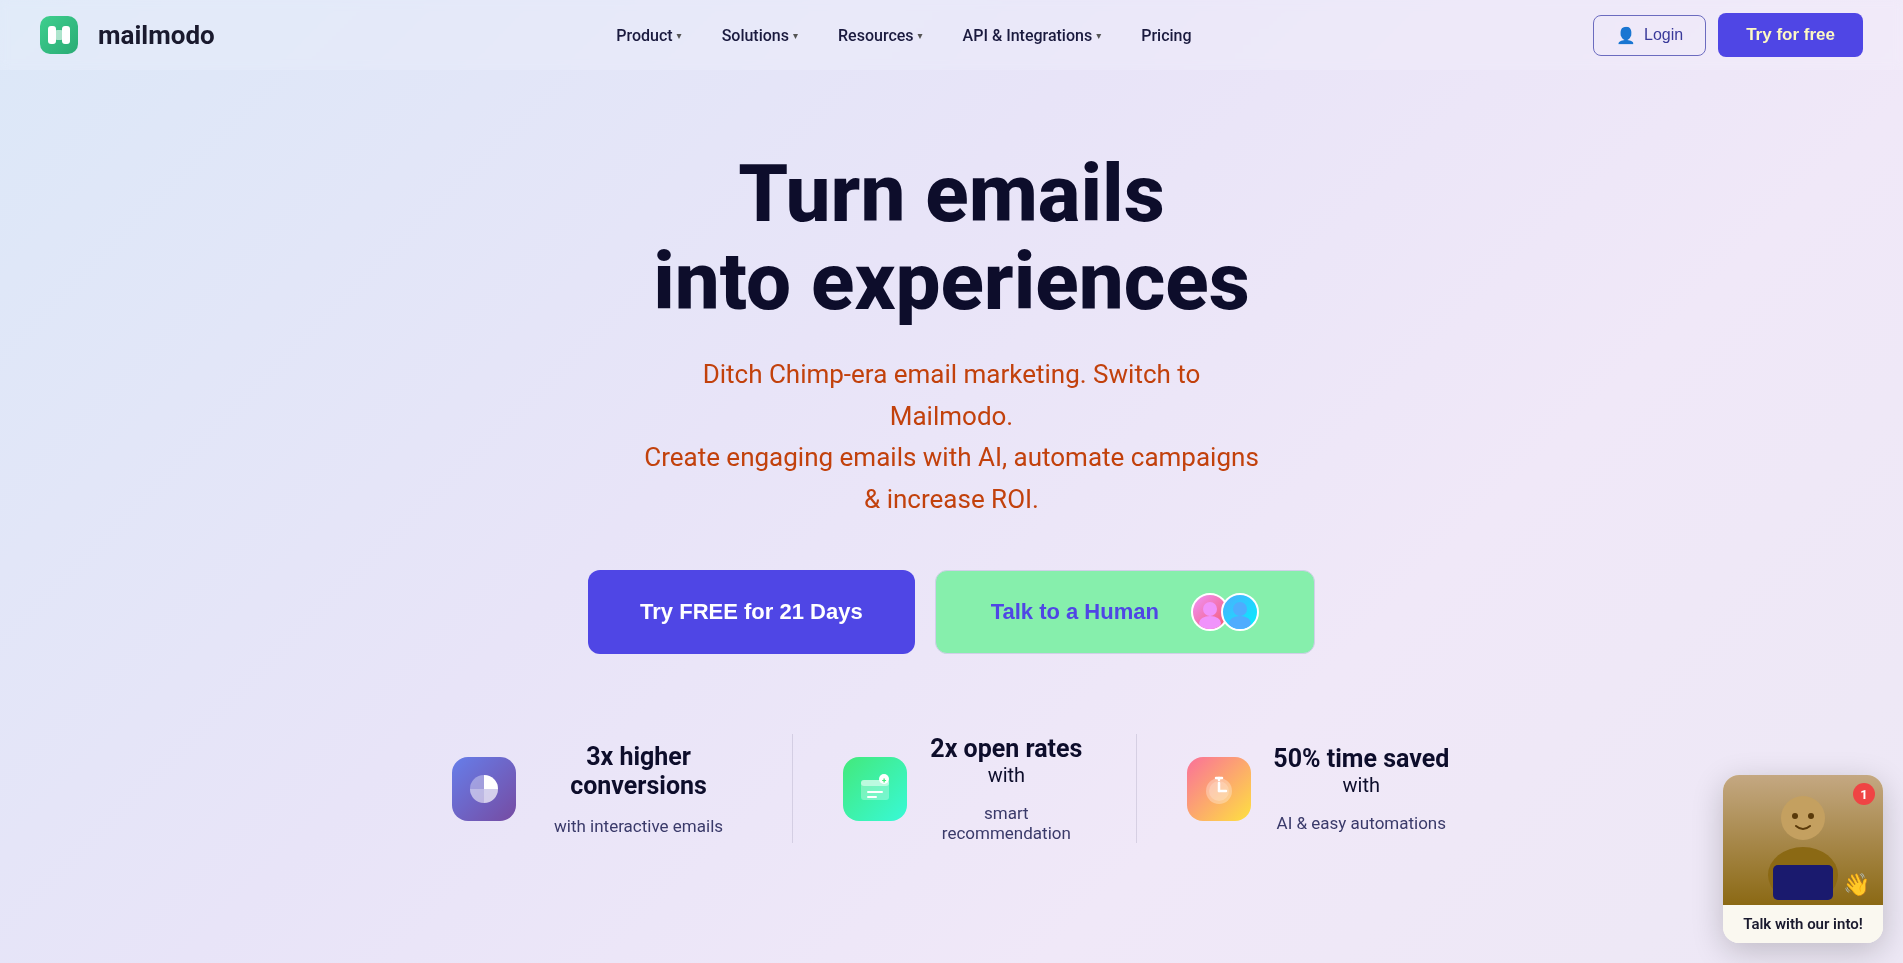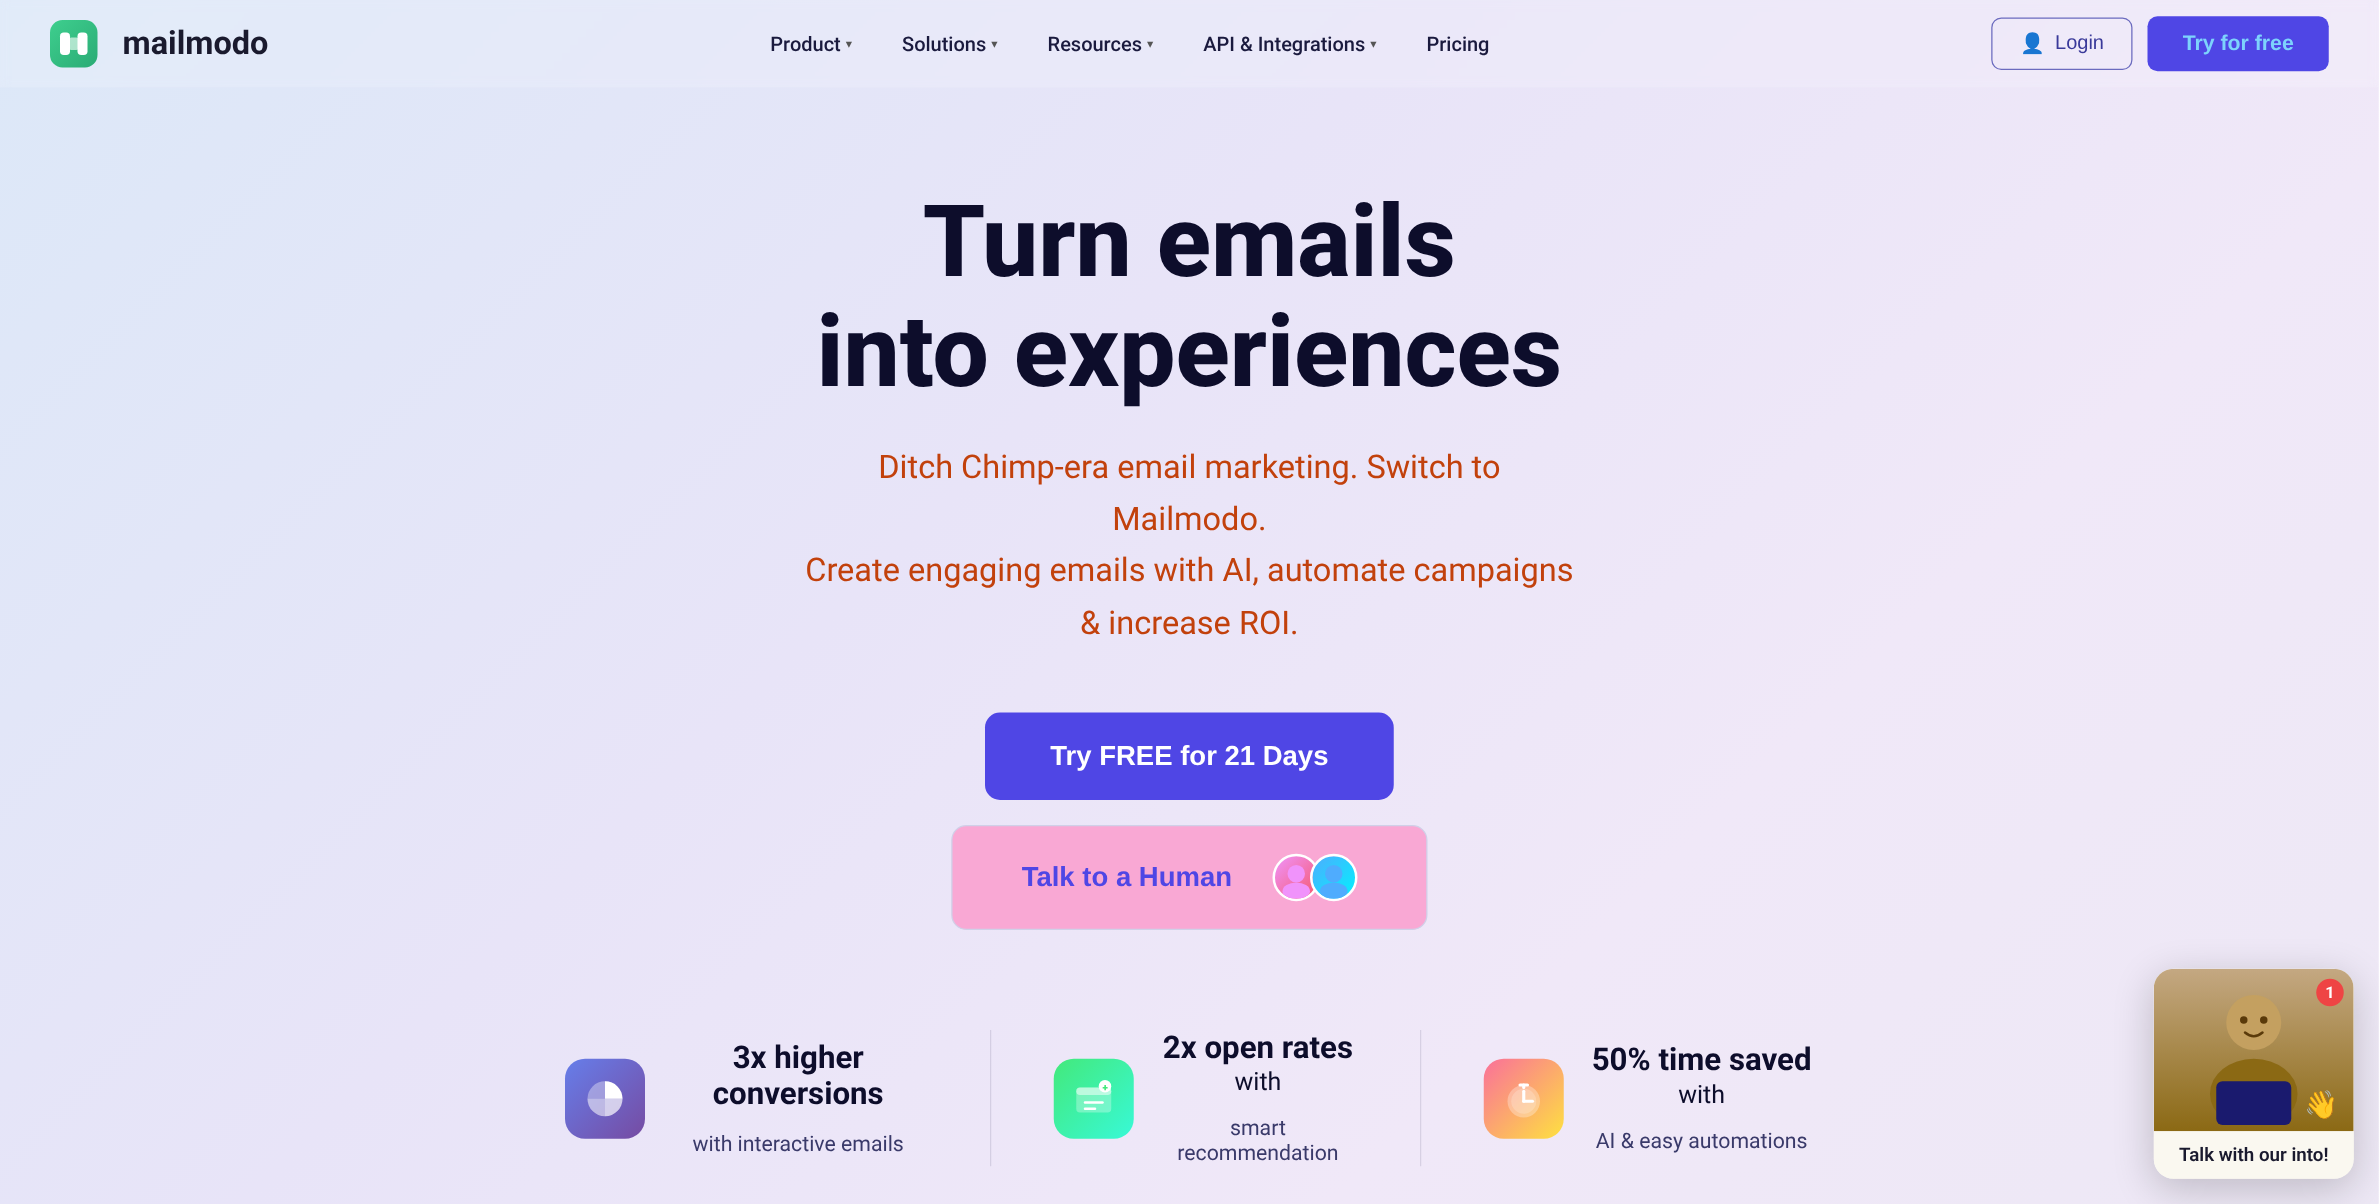--- a/index.html
+++ b/index.html
@@ -81,21 +81,21 @@
       background: transparent;
       color: #3a3a9a;
       font-size: 16px;
       font-weight: 500;
       cursor: pointer;
       transition: background 0.2s;
     }
     .btn-try-free {
       padding: 12px 28px;
       background: #4f46e5;
-      color: #7dd3fc;
+      color: #fef9c3;
       border: none;
       border-radius: 8px;
       font-size: 17px;
       font-weight: 600;
       cursor: pointer;
       transition: background 0.2s;
     }
 
     
     .hero {
@@ -115,43 +115,41 @@
     .hero-subtitle {
       font-size: 26px;
       color: #c2410c;
       line-height: 1.6;
       max-width: 620px;
       margin-bottom: 50px;
     }
     .hero-buttons {
       display: flex;
       gap: 20px;
-      align-items: center;
       flex-wrap: wrap;
       justify-content: center;
       margin-bottom: 80px;
-      flex-direction: column;
     }
     .btn-cta-primary {
       padding: 22px 52px;
       background: #4f46e5;
       color: white;
       border: none;
       border-radius: 12px;
       font-size: 22px;
       font-weight: 700;
       cursor: pointer;
       transition: background 0.2s;
     }
     .btn-cta-secondary {
       display: flex;
       align-items: center;
       gap: 32px;
       padding: 22px 55px;
-      background: #f9a8d4;
+      background: #86efac;
       color: #4f46e5;
       border: 1.5px solid #d0d0e8;
       border-radius: 12px;
       font-size: 22px;
       font-weight: 600;
       cursor: pointer;
       transition: background 0.2s;
     }
     .avatar-group {
       display: flex;

